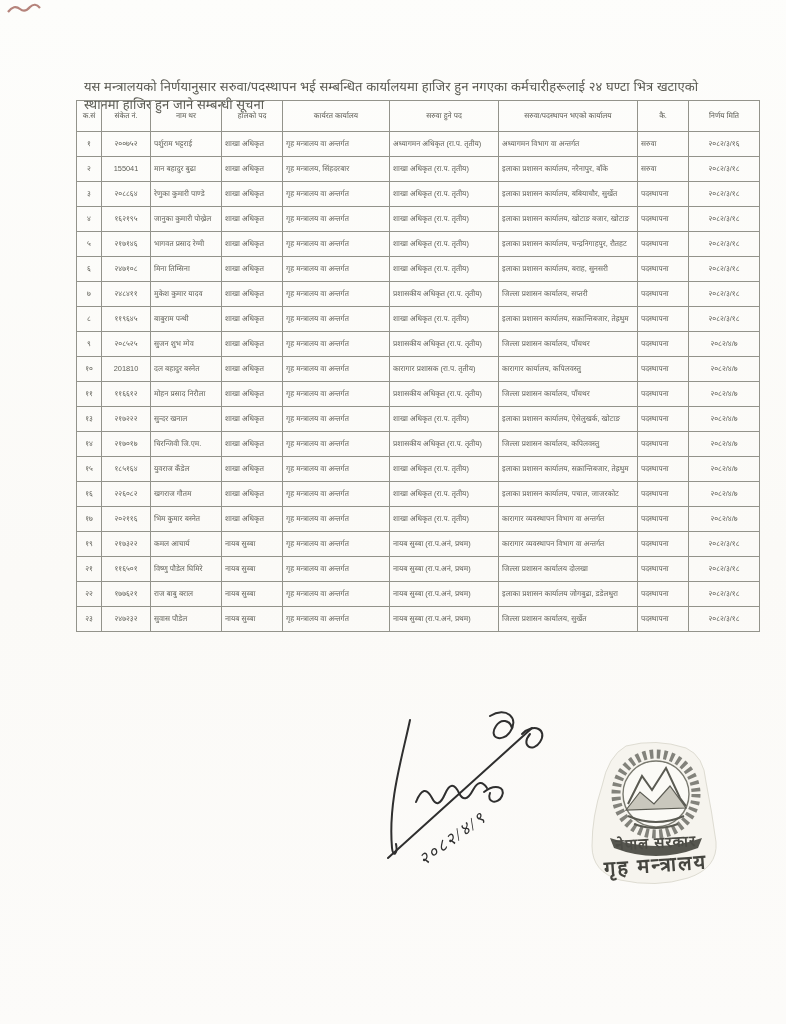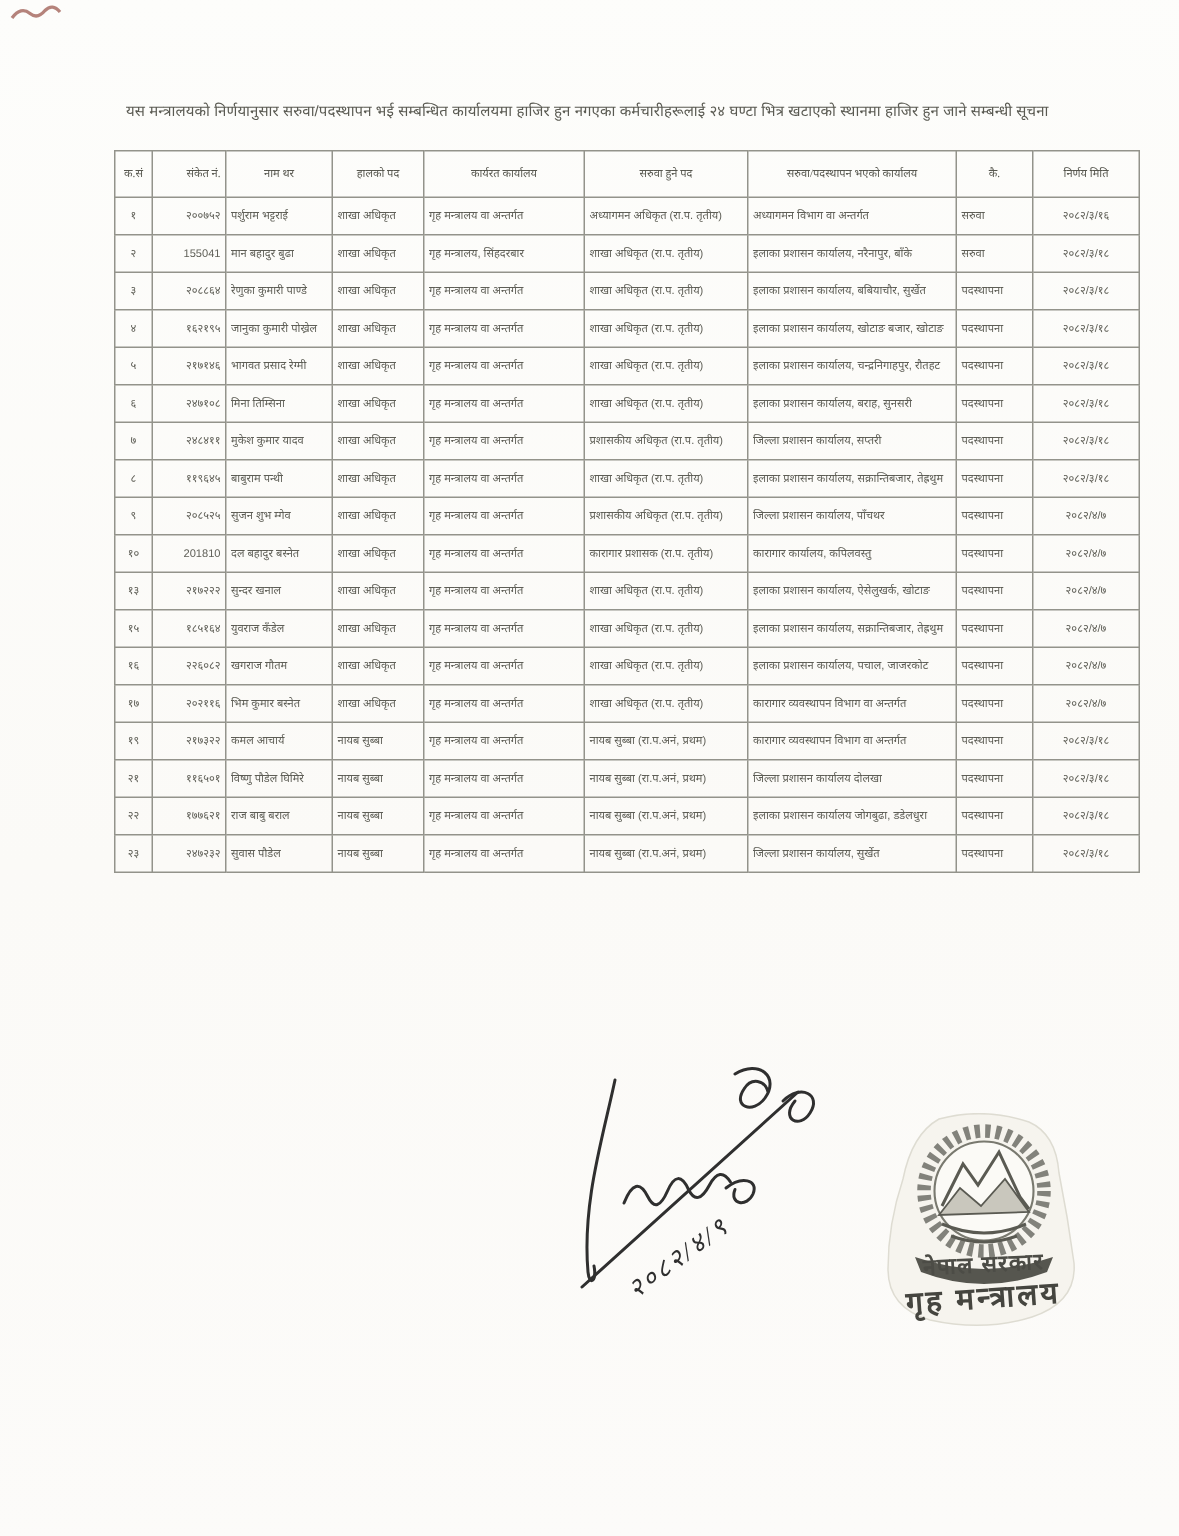--- a/index.html
+++ b/index.html
@@ -6,39 +6,39 @@
   body{
     width:786px;height:1024px;background:#ffffff;
     font-family:"Liberation Sans", sans-serif;
   }
   .page{
     position:relative;width:786px;height:1024px;overflow:hidden;
     background:linear-gradient(178deg,#fdfdfb 0%,#fbfaf7 55%,#fcfbf9 100%);
   }
   .scan-mark{position:absolute;left:6px;top:2px;width:36px;height:16px;}
   .doc-title{
-    position:absolute;left:84px;top:68px;width:640px;
-    font-size:10px;line-height:1.35;color:#5a5a52;letter-spacing:.05px;
+    position:absolute;left:84px;top:78px;width:640px;
+    font-size:13px;line-height:1.35;color:#5a5a52;letter-spacing:.05px;
     text-align:left;
   }
   table.roster{
     position:absolute;left:76px;top:100px;width:644px;
     border-collapse:collapse;table-layout:fixed;
     color:#5e5e56;
   }
   .roster th,.roster td{
     border:1px solid #93938b;
     font-size:7.4px;font-weight:normal;
     padding:2px 3px;vertical-align:middle;line-height:1.3;
     overflow:hidden;word-wrap:break-word;
   }
-  .roster th{height:26px;text-align:center;color:#57574f;font-family:Liberation Serif, serif;}
+  .roster th{height:26px;text-align:center;color:#57574f;}
   .roster td{height:20px;}
   .roster .c0{width:18px;text-align:center;}
-  .roster .c1{width:42px;text-align:right;}
+  .roster .c1{width:42px;text-align:center;}
   .roster .c2{width:64px;margin-left:20px;}
   .roster .c3{width:54px;}
   .roster .c4{width:100px;margin-top:36px;}
   .roster .c5{width:102px;}
   .roster .c6{width:132px;}
   .roster .c7{width:44px;}
   .roster .c8{width:64px;text-align:center;margin-left:37px;}
   .signature-block{position:absolute;left:372px;top:706px;width:230px;height:170px;}
   .stamp-block{position:absolute;left:576px;top:742px;width:160px;height:148px;}
 </style>
@@ -172,27 +172,49 @@
           <td class="c1">201810</td>
           <td class="c2">दल बहादुर बस्नेत</td>
           <td class="c3">शाखा अधिकृत</td>
           <td class="c4">गृह मन्त्रालय वा अन्तर्गत</td>
           <td class="c5">कारागार प्रशासक (रा.प. तृतीय)</td>
           <td class="c6">कारागार कार्यालय, कपिलवस्तु</td>
           <td class="c7">पदस्थापना</td>
           <td class="c8">२०८२/४/७</td>
         </tr>
         <tr>
+          <td class="c0">११</td>
+          <td class="c1">११६६१२</td>
+          <td class="c2">मोहन प्रसाद निरौला</td>
+          <td class="c3">शाखा अधिकृत</td>
+          <td class="c4">गृह मन्त्रालय वा अन्तर्गत</td>
+          <td class="c5">प्रशासकीय अधिकृत (रा.प. तृतीय)</td>
+          <td class="c6">जिल्ला प्रशासन कार्यालय, पाँचथर</td>
+          <td class="c7">पदस्थापना</td>
+          <td class="c8">२०८२/४/७</td>
+        </tr>
+        <tr>
           <td class="c0">१३</td>
           <td class="c1">२१७२२२</td>
           <td class="c2">सुन्दर खनाल</td>
           <td class="c3">शाखा अधिकृत</td>
           <td class="c4">गृह मन्त्रालय वा अन्तर्गत</td>
           <td class="c5">शाखा अधिकृत (रा.प. तृतीय)</td>
           <td class="c6">इलाका प्रशासन कार्यालय, ऐसेलुखर्क, खोटाङ</td>
+          <td class="c7">पदस्थापना</td>
+          <td class="c8">२०८२/४/७</td>
+        </tr>
+        <tr>
+          <td class="c0">१४</td>
+          <td class="c1">२१७०१७</td>
+          <td class="c2">चिरन्जिवी जि.एम.</td>
+          <td class="c3">शाखा अधिकृत</td>
+          <td class="c4">गृह मन्त्रालय वा अन्तर्गत</td>
+          <td class="c5">प्रशासकीय अधिकृत (रा.प. तृतीय)</td>
+          <td class="c6">जिल्ला प्रशासन कार्यालय, कपिलवस्तु</td>
           <td class="c7">पदस्थापना</td>
           <td class="c8">२०८२/४/७</td>
         </tr>
         <tr>
           <td class="c0">१५</td>
           <td class="c1">१८५१६४</td>
           <td class="c2">युवराज कँडेल</td>
           <td class="c3">शाखा अधिकृत</td>
           <td class="c4">गृह मन्त्रालय वा अन्तर्गत</td>
           <td class="c5">शाखा अधिकृत (रा.प. तृतीय)</td>

